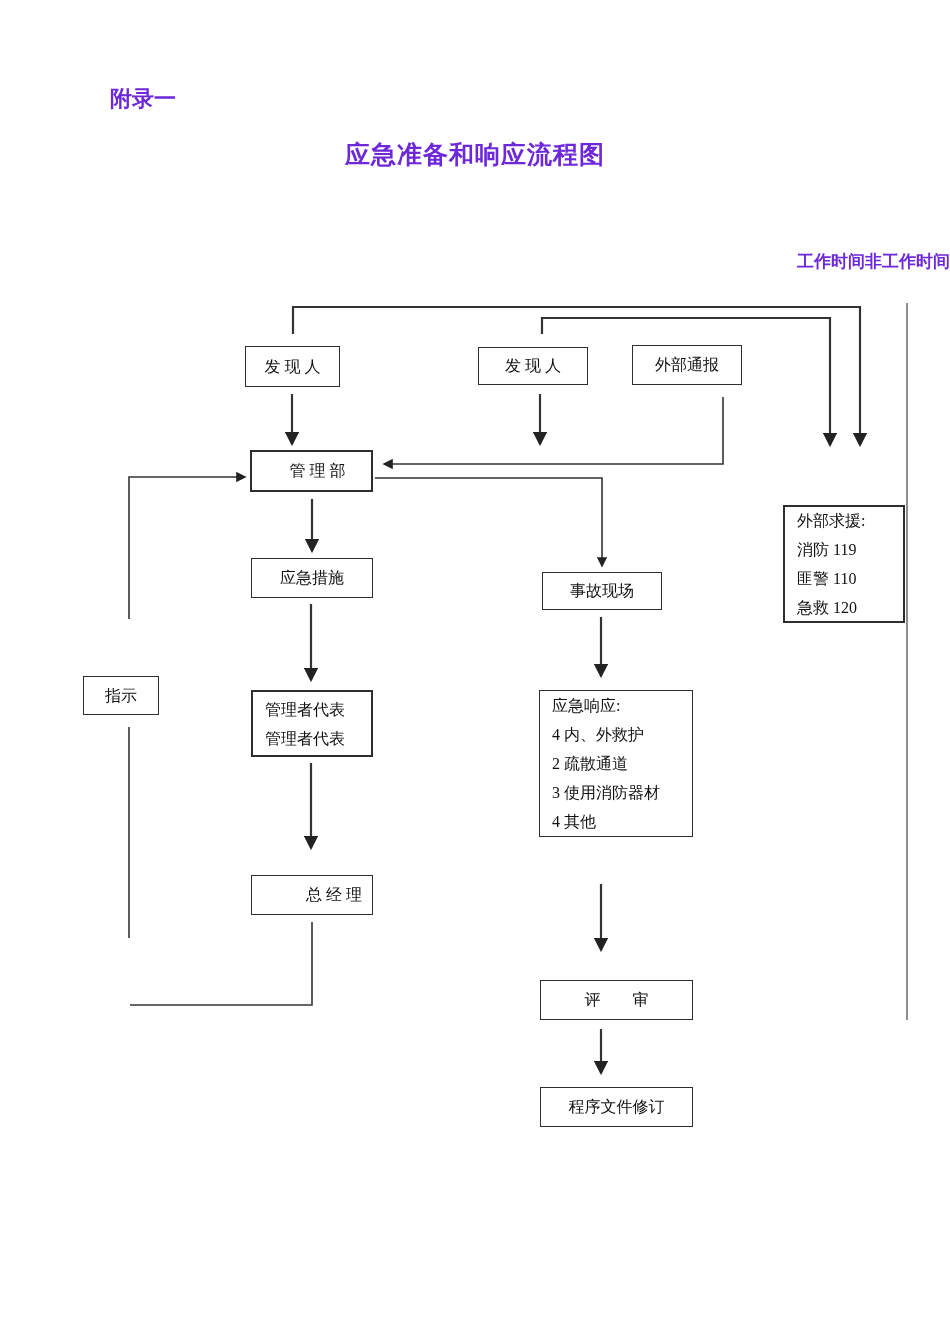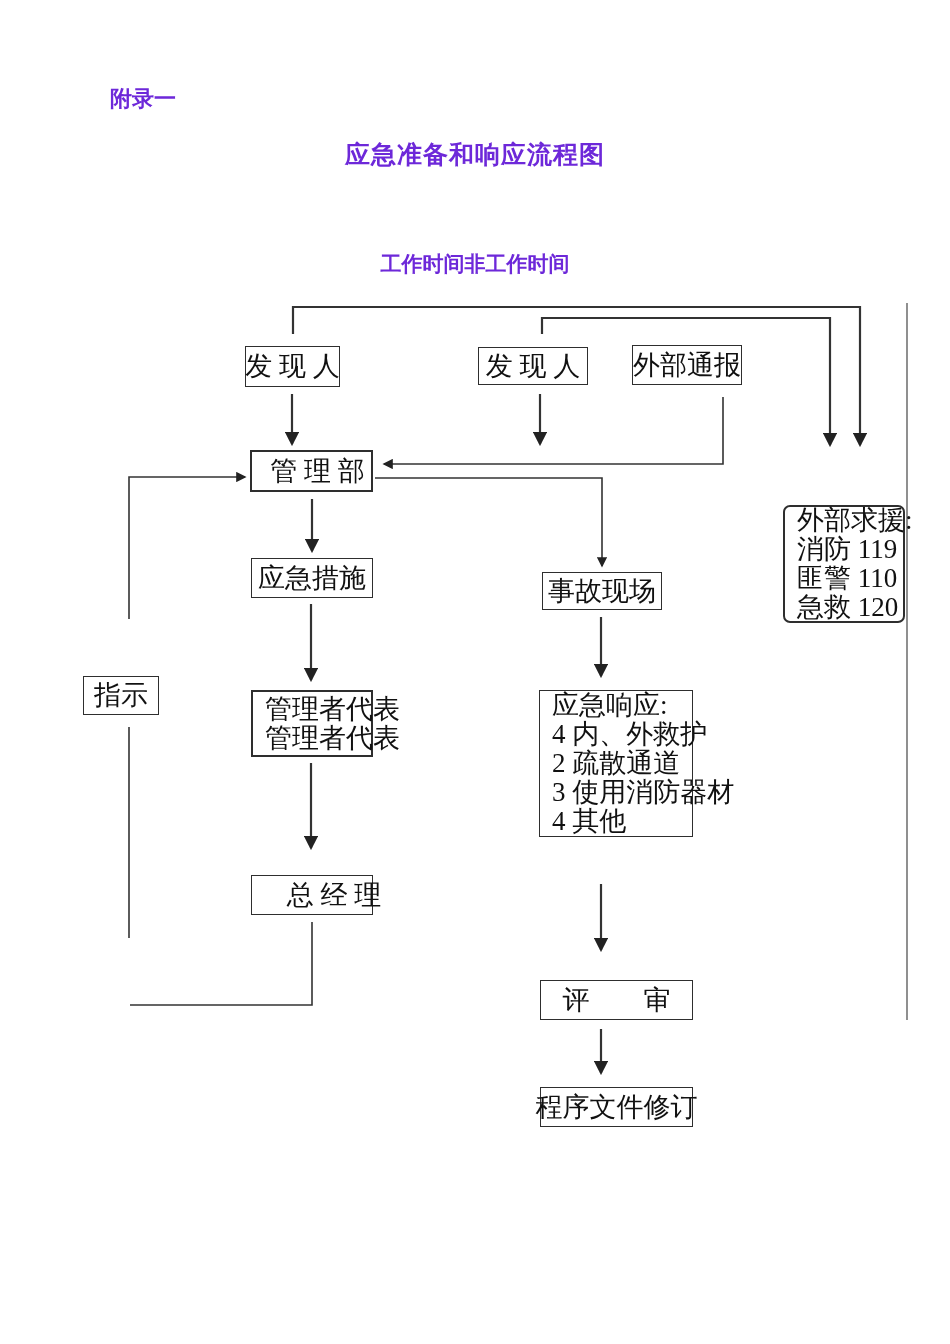--- a/index.html
+++ b/index.html
@@ -14,30 +14,30 @@
   }
   .heading {
     position: absolute;
     font-family: "Liberation Sans", "DejaVu Sans", sans-serif;
     font-weight: bold;
     color: #6d28d9;
     white-space: pre;
   }
   #appendix-label { left: 110px; top: 84px; font-size: 22px; }
   #doc-title { left: 0; right: 0; top: 138px; text-align: center; font-size: 25px; letter-spacing: 1px; }
-  #time-label { left: 0; right: 0; top: 250px; text-align: center; font-size: 21px; }
+  #time-label { left: 0; right: 0; top: 250px; text-align: right; font-size: 17px; }
   .node {
     position: absolute;
     box-sizing: border-box;
     border: 1.6px solid #2e2e2e;
     background: #ffffff;
     display: flex;
     align-items: center;
     justify-content: center;
-    font-size: 27px;
+    font-size: 16px;
     color: #111;
     white-space: pre;
     line-height: 1.2;
   }
   .node.heavy { border-width: 2px; }
   .node.multiline {
     flex-direction: column;
     align-items: flex-start;
     justify-content: center;
     padding-left: 12px;
@@ -111,21 +111,21 @@
   </svg>
 
   <div class="node" style="left:245px; top:346px; width:95px; height:41px;">发 现 人</div>
 
   <div class="node" style="left:478px; top:347px; width:110px; height:38px;">发 现 人</div>
 
   <div class="node" style="left:632px; top:345px; width:110px; height:40px;">外部通报</div>
 
   <div class="node heavy" style="left:250px; top:450px; width:123px; height:42px;padding-left:12px;">管 理 部</div>
 
-  <div class="node heavy multiline" id="node-external-help" style="left:783px; top:505px; width:122px; height:118px;border-radius:7px;">
+  <div class="node heavy multiline" id="node-external-help" style="left:783px; top:505px; width:122px; height:118px;">
     <span>外部求援:</span>
     <span>消防 119</span>
     <span>匪警 110</span>
     <span>急救 120</span>
   </div>
 
   <div class="node" style="left:251px; top:558px; width:122px; height:40px;">应急措施</div>
 
   <div class="node" style="left:542px; top:572px; width:120px; height:38px;">事故现场</div>
 

